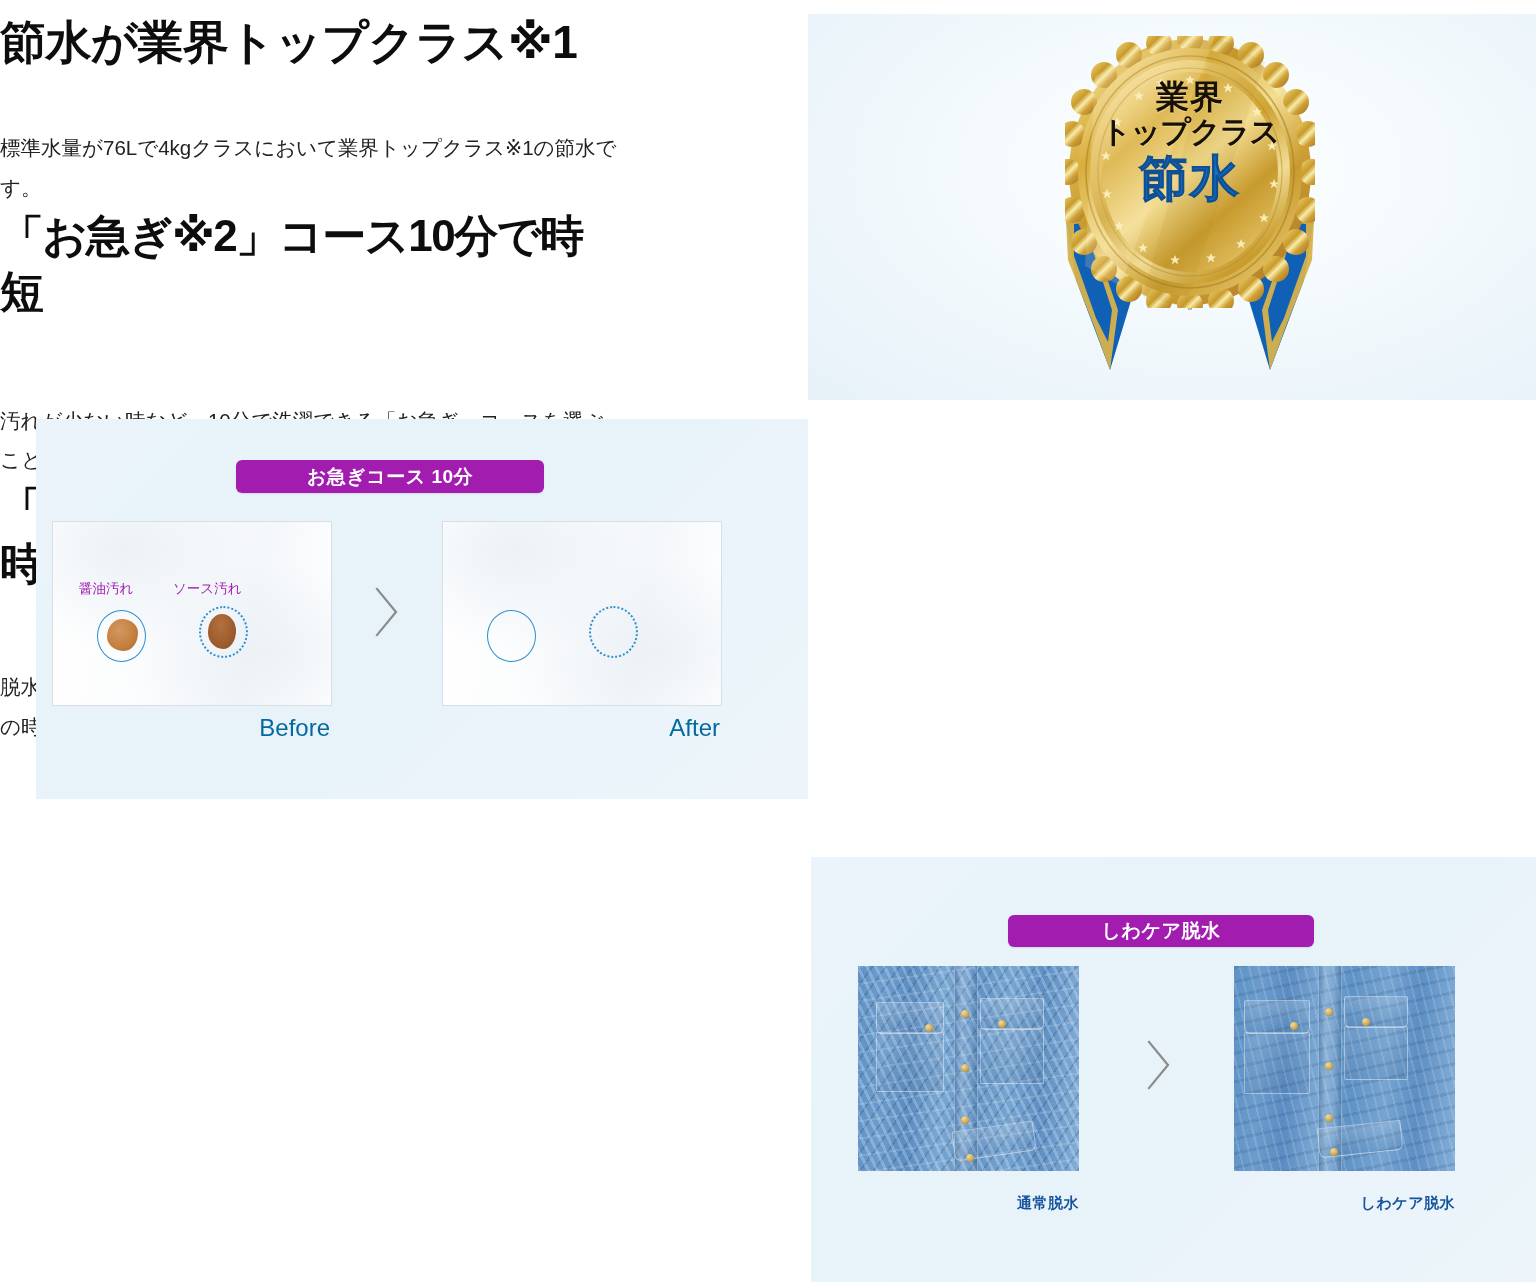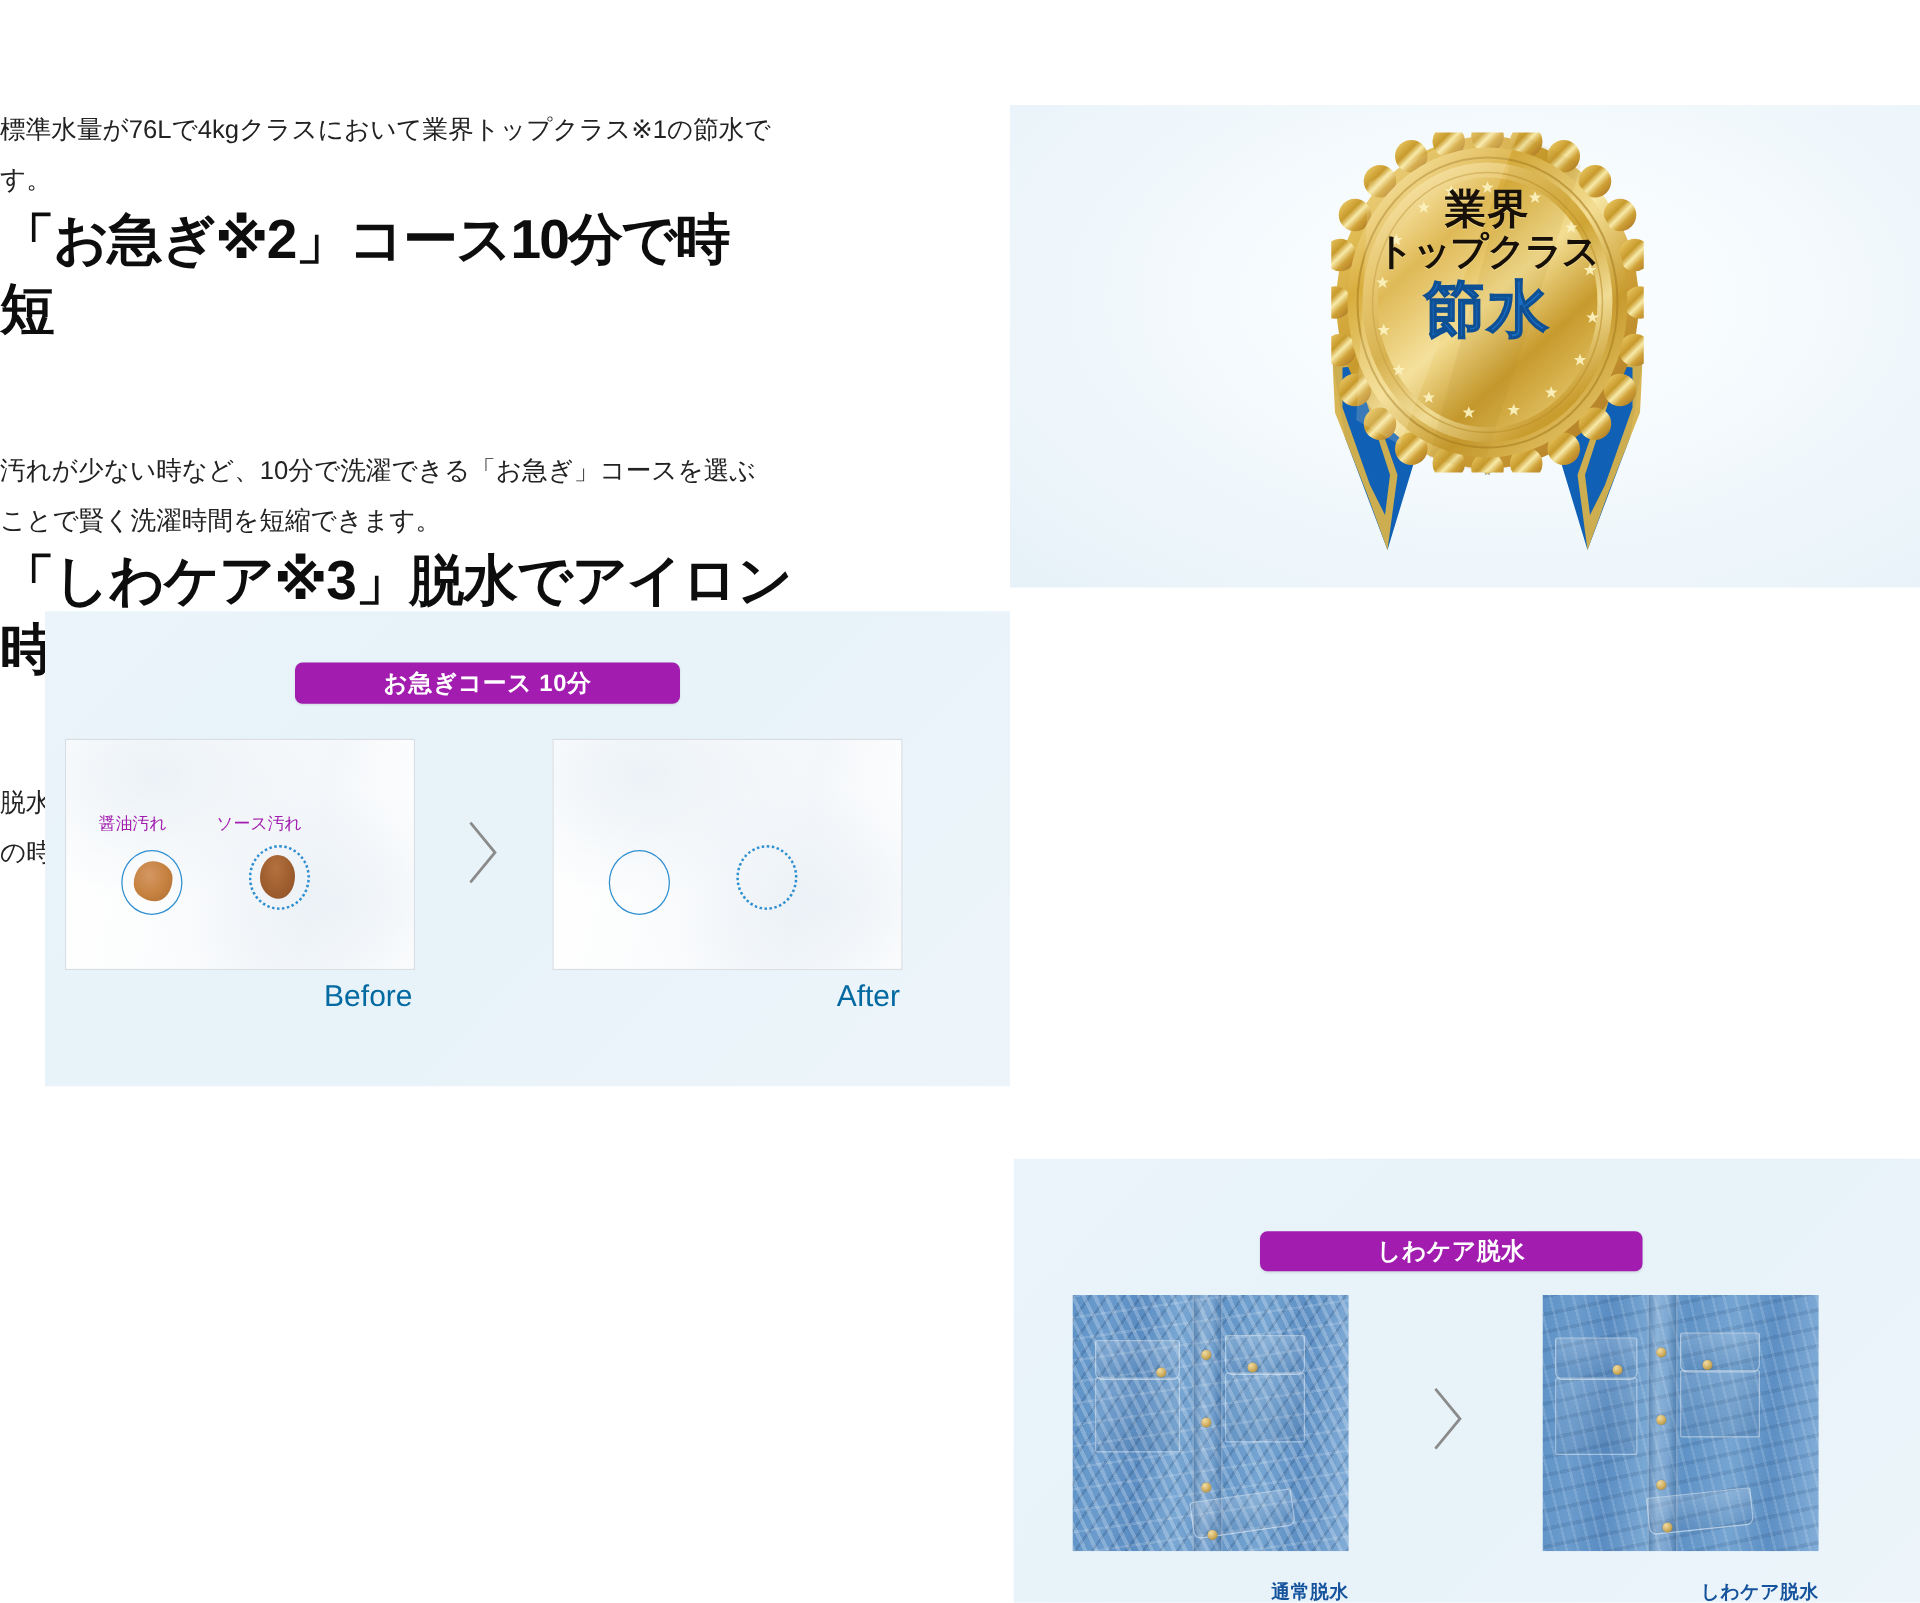--- a/index.html
+++ b/index.html
@@ -48,21 +48,21 @@
     line-height: 1.26;
     margin: 14px 0 0 0;
   }
   .body-copy {
     font-size: 20.5px;
     line-height: 1.95;
     color: #222222;
     font-weight: 400;
   }
   #row1-body {
-    margin-top: 84px;
+    margin-top: 56px;
     width: 648px;
   }
 
   
   #panel-badge {
     left: 772px;
     top: 0;
     width: 764px;
     height: 386px;
     background: radial-gradient(ellipse at 52% 40%, #ffffff 0%, #f4fafd 42%, #e6f1f8 100%);
@@ -349,20 +349,21 @@
   }
   #cap-normal { left: 858px;  top: 1180px; width: 221px; }
   #cap-shiwa  { left: 1234px; top: 1180px; width: 221px; }
 </style>
 </head>
 <body>
 
 <div class="page">
 
   <div id="row1-text">
+    <div class="head" id="row1-title">節水が業界トップクラス※1</div>
     <div class="body-copy" id="row1-body">標準水量が76Lで4kgクラスにおいて業界トップクラス※1の節水です。</div>
   </div>
 
   <div class="panel panel-blue" id="panel-badge">
     <div class="badge-wrap">
 
       <div class="ribbon ribbon-left">
         <svg viewBox="0 0 126 156" preserveAspectRatio="none">
           <polygon points="0,6 92,0 126,96 70,70 44,156 10,66" fill="#1060b5"></polygon>
           <polygon points="0,6 20,4 52,96 44,156 28,112 2,46" fill="#d7b24c" opacity="0.95"></polygon>

